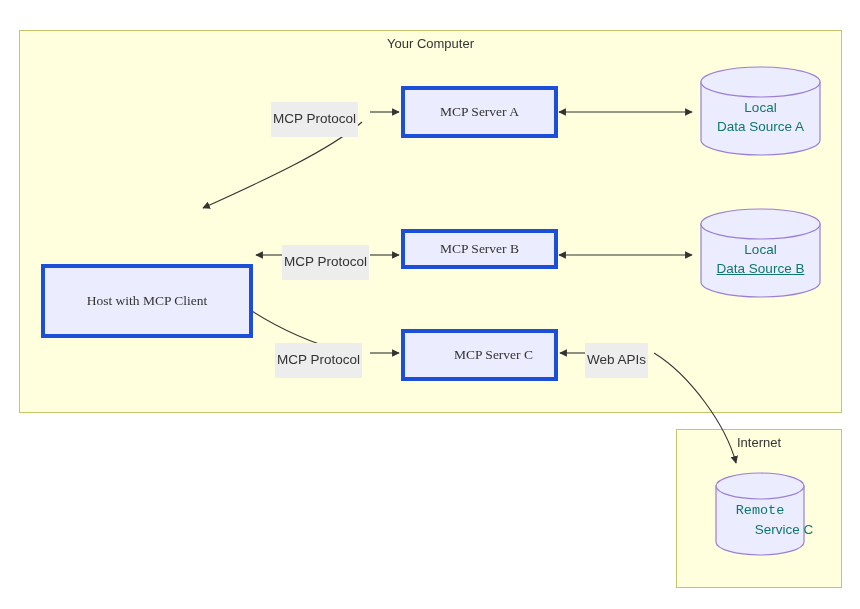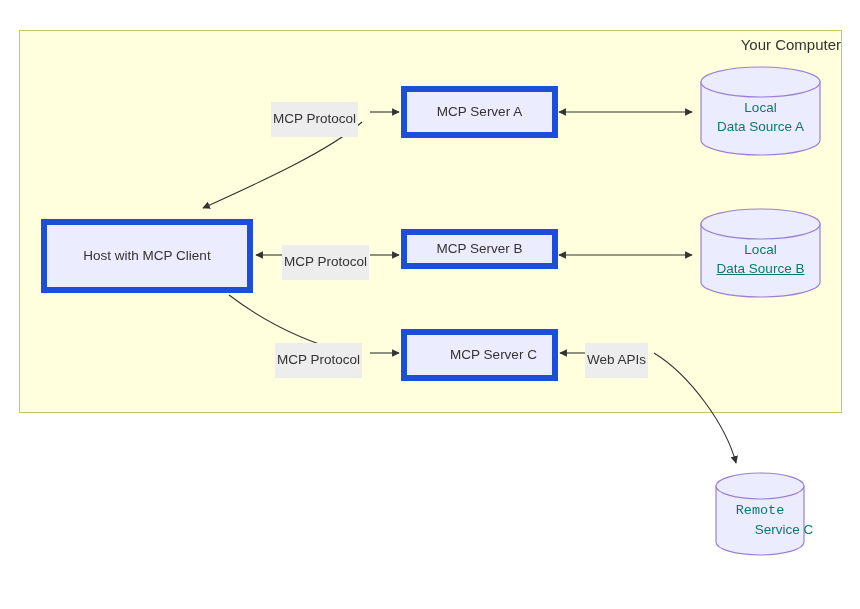--- a/index.html
+++ b/index.html
@@ -25,38 +25,39 @@
   }
   .container-box {
     position: absolute;
     background: #ffffdd;
     border: 1px solid #c5c56c;
     box-sizing: border-box;
   }
   .container-title {
     position: absolute;
     width: 100%;
-    text-align: right;
-    font-size: 15px;
+    text-align: center;
+    font-size: 13px;
     color: #333333;
     top: 5px;
     left: 0;
   }
   .node-box {
     position: absolute;
     background: #ececff;
-    border: 6px solid #1d4ed8;
+    border: 4px solid #1d4ed8;
     box-sizing: border-box;
     display: flex;
     align-items: center;
     justify-content: center;
     font-size: 13.5px;
     color: #333333;
     text-align: center;
     line-height: 1.38;
+    font-family: Liberation Serif, serif;
   }
   .cyl {
     position: absolute;
   }
   .cyl-label {
     position: absolute;
     left: 0;
     width: 100%;
     text-align: center;
     font-size: 13.5px;
@@ -67,31 +68,35 @@
     position: absolute;
     background: #ededed;
     color: #333333;
     font-size: 13.5px;
     white-space: nowrap;
     padding: 9px 2px;
     line-height: 1.25;
   }
   .node-multiline {
     flex-direction: row;
+    margin-top: 45px;
   }
 </style>
 </head>
 <body>
 
 <div id="canvas">
 
   <div class="container-box" style="left:19px; top:30px; width:823px; height:383px;">
     <div class="container-title">Your Computer</div>
   </div>
 
+  <div class="container-box" style="left:676px; top:429px; width:166px; height:159px;">
+    <div class="container-title">Internet</div>
+  </div>
 
   <svg class="layer" viewBox="0 0 860 609">
     <defs>
       <marker id="arrow" viewBox="0 0 10 10" refX="9" refY="5" markerWidth="7" markerHeight="7" orient="auto-start-reverse">
         <path d="M 0 0 L 10 5 L 0 10 z" fill="#333333"></path>
       </marker>
     </defs>
 
     <g>
       <line x1="566" y1="112" x2="692" y2="112" stroke="#333333" stroke-width="1.1" marker-end="url(#arrow)"></line>

